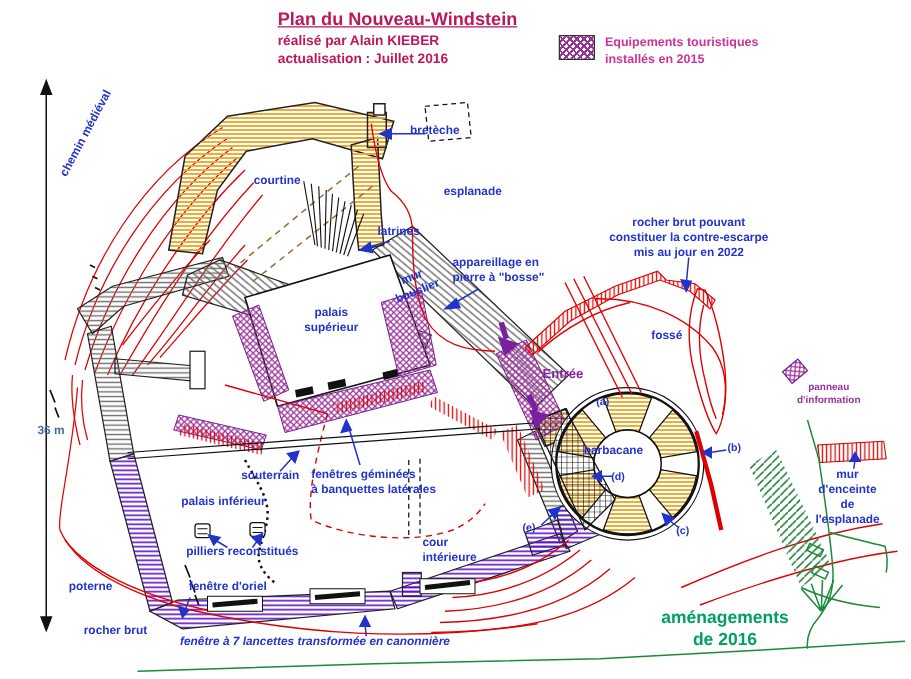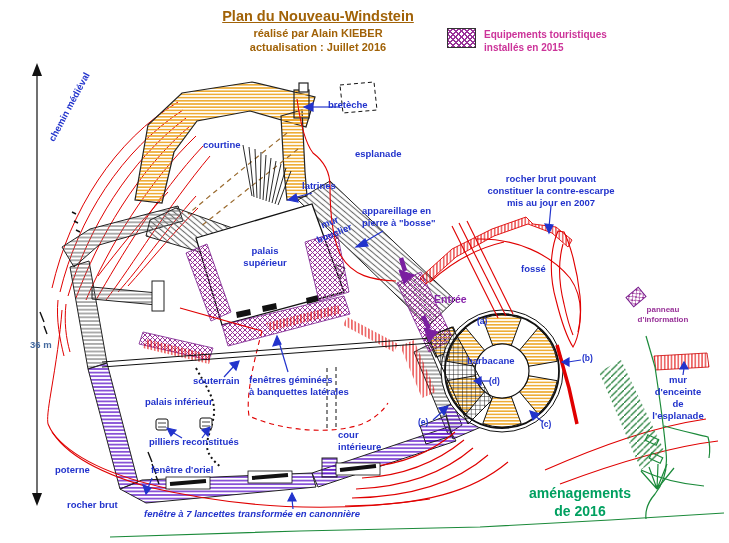--- a/index.html
+++ b/index.html
@@ -4,21 +4,21 @@
 <style>
   html,body{margin:0;padding:0;background:#fff;}
   .page{position:relative;width:729px;height:543px;background:#fff;overflow:hidden;
         font-family:"Liberation Sans","DejaVu Sans",sans-serif;}
   svg{position:absolute;left:0;top:0;}
   .lbl{position:absolute;font-size:9.5px;font-weight:bold;color:#2233cc;
        white-space:pre-line;line-height:1.25;}
   .sm{font-size:8.5px;}
   .ctr{transform:translateX(-50%);text-align:center;}
   .title-block{position:absolute;left:318px;top:8px;transform:translateX(-50%);
-               text-align:center;color:#a16207;}
+               color:#be185d;}
   .title-block h1{font-size:14.5px;margin:0 0 2px 0;text-decoration:underline;}
   .title-block div{font-size:11px;font-weight:bold;line-height:1.3;}
   .legend{position:absolute;left:447px;top:28px;display:flex;gap:8px;}
   .legend .swatch{width:27px;height:18px;border:1px solid #333;flex:0 0 auto;
      background:
        repeating-linear-gradient(45deg,#993399 0 1.4px,transparent 1.4px 4px),
        repeating-linear-gradient(-45deg,#993399 0 1.4px,transparent 1.4px 4px),#fff;}
   .legend .txt{font-size:10px;font-weight:bold;color:#cc3399;white-space:pre-line;line-height:1.3;}
 </style>
 </head>
@@ -279,21 +279,21 @@
 <div class="lbl" style="left:355px;top:148px;">esplanade</div>
 <div class="lbl" style="left:302px;top:180px;">latrines</div>
 <div class="lbl" style="left:303px;top:216px;width:58px;text-align:center;transform:rotate(-22deg);">mur
 bouclier</div>
 <div class="lbl" style="left:362px;top:205px;">appareillage en
 pierre à "bosse"</div>
 <div class="lbl" style="left:232px;top:245px;width:66px;text-align:center;">palais
 supérieur</div>
 <div class="lbl ctr" style="left:551px;top:173px;">rocher brut pouvant
 constituer la contre-escarpe
-mis au jour en 2007</div>
+mis au jour en 2022</div>
 <div class="lbl" style="left:521px;top:263px;">fossé</div>
 <div class="lbl" style="left:434px;top:293px;color:#8822aa;font-size:10.5px;">Entrée</div>
 <div class="lbl sm" style="left:477px;top:316px;">(a)</div>
 <div class="lbl sm" style="left:582px;top:353px;">(b)</div>
 <div class="lbl sm" style="left:541px;top:419px;">(c)</div>
 <div class="lbl sm" style="left:489px;top:376px;">(d)</div>
 <div class="lbl sm" style="left:418px;top:417px;">(e)</div>
 <div class="lbl" style="left:467px;top:355px;">barbacane</div>
 <div class="lbl ctr" style="left:663px;top:305px;color:#993399;font-size:8px;">panneau
 d'information</div>

